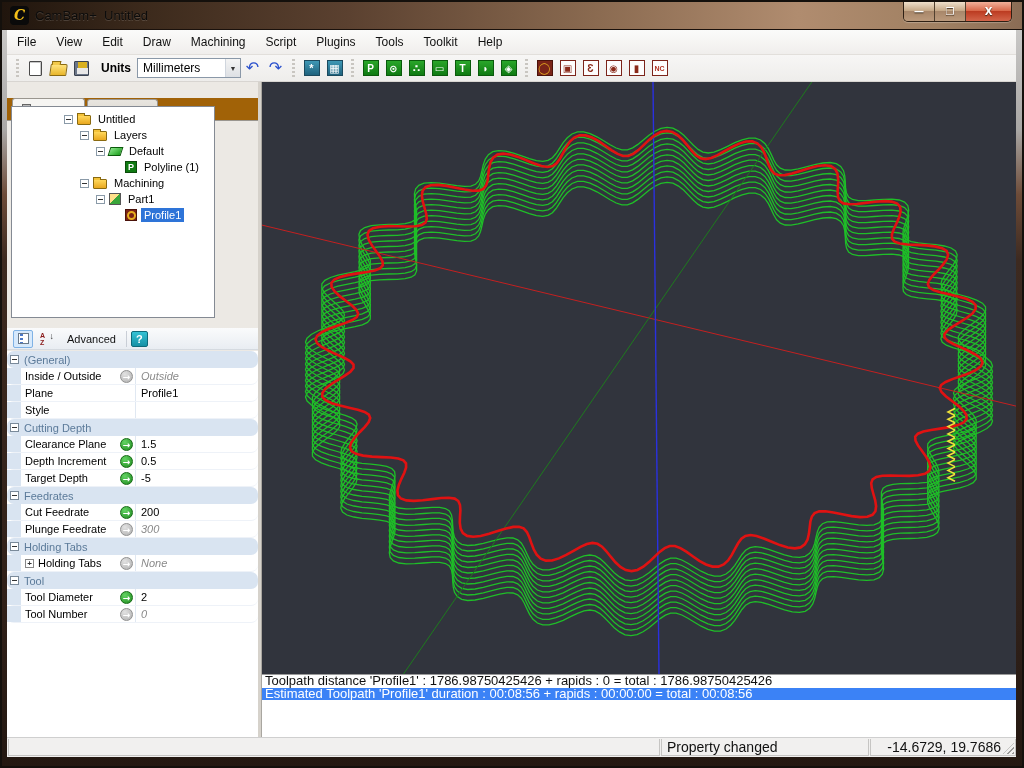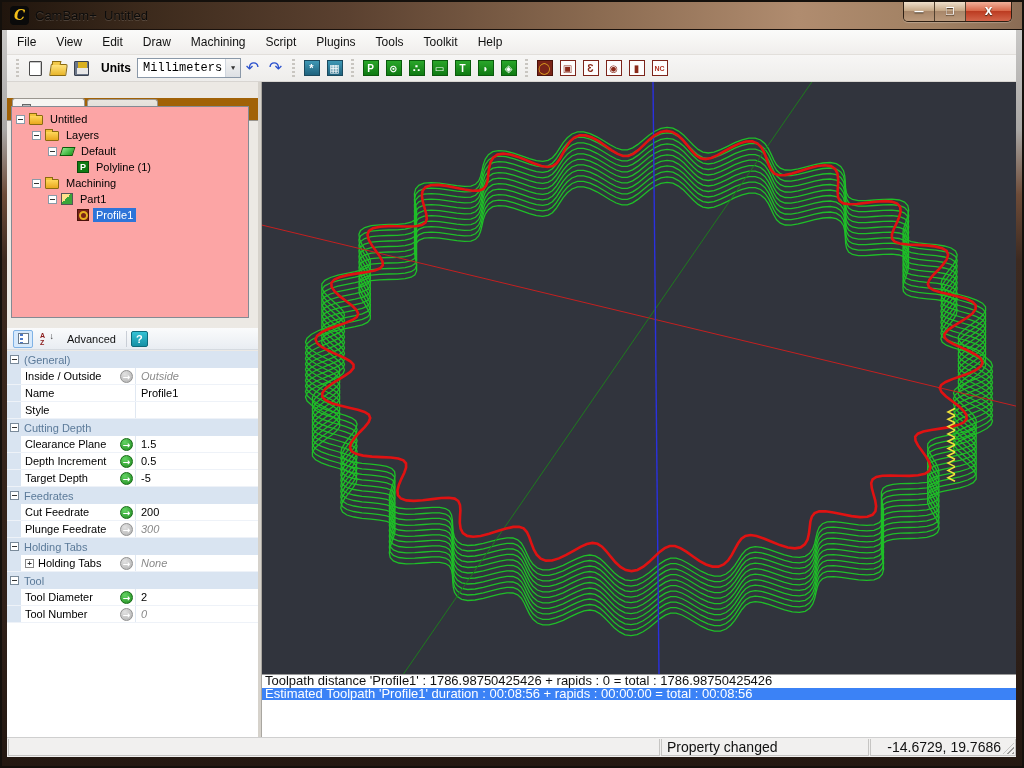--- a/index.html
+++ b/index.html
@@ -41,38 +41,38 @@
   .tb-new{width:13px;height:15px;background:#fff;border:1px solid #4a4a4a;border-radius:1px;
     box-shadow:inset -3px 3px 0 -2px #c8c8c8;}
   .tb-open{width:17px;height:12px;background:linear-gradient(#ffe27a,#e8b52a);border:1px solid #8a6a10;
     border-radius:1px 2px 1px 1px;position:relative;margin-top:3px;transform:skewX(-8deg);}
   .tb-open::before{content:"";position:absolute;top:-4px;left:0;width:7px;height:3px;background:#f2c94a;border:1px solid #8a6a10;border-bottom:none;}
   .tb-save{width:15px;height:15px;background:linear-gradient(#9aa4b4,#5c6activity678);background-color:#6b7688;border:1px solid #3a4250;border-radius:1px;position:relative;}
   .tb-save::before{content:"";position:absolute;left:3px;top:0;width:9px;height:6px;background:#d8b020;}
   .tb-save::after{content:"";position:absolute;left:2px;bottom:1px;width:11px;height:6px;background:#e8e8e8;}
   .units-label{font:bold 12px/1 "Liberation Sans",sans-serif;margin:0 6px 0 8px;}
   .units-combo{width:104px;height:20px;background:#fff;border:1px solid #8a98a8;display:flex;align-items:center;
-    font-size:12px;padding-left:5px;justify-content:space-between;cursor:pointer;font-family:Liberation Mono, monospace;}
+    font-size:12px;padding-left:5px;justify-content:space-between;cursor:pointer;}
   .combo-arrow{width:15px;height:18px;display:flex;align-items:center;justify-content:center;color:#333;font-size:7px;border-left:1px solid #d0d6de;background:linear-gradient(#f4f4f4,#dde0e4);}
   .undo-redo{color:#2a50cc;font-size:16px;line-height:1;}
   
   .content{position:absolute;left:7px;top:82px;width:1009px;height:655px;display:flex;background:#ece9e4;}
   .left-panel{width:251px;height:655px;background:#ece9e4;position:relative;flex:none;}
   .splitter{width:3px;background:#d6d2cb;flex:none;}
   .main-area{width:755px;height:655px;flex:none;display:flex;flex-direction:column;border-left:1px solid #a9a6a0;}
   
   .tabstrip{height:23px;display:flex;align-items:flex-end;padding-left:5px;border-bottom:1px solid #9a968f;background:#a16207;margin-top:16px;}
   .tab{height:21px;display:flex;align-items:center;gap:4px;padding:0 9px;font-size:11px;border:1px solid #9a968f;
     border-bottom:none;border-radius:3px 3px 0 0;background:linear-gradient(#e8e5df,#d8d4cc);margin-right:2px;cursor:pointer;color:#222;}
   .tab.active{background:#f6f5f2;height:23px;margin-bottom:-1px;border-bottom:1px solid #f6f5f2;}
   .doc-icon{width:9px;height:11px;background:#fff;border:1px solid #666;box-shadow:inset -2px 2px 0 -1px #bbb;}
   .wrench-icon{color:#7a7a7a;font-size:11px;line-height:1;}
   
-  .treebox{position:absolute;left:4px;top:24px;width:238px;height:212px;background:#fca5a5;border:1px solid #848a93;
-    overflow:hidden;padding-top:4px;}
+  .treebox{position:absolute;left:4px;top:24px;width:204px;height:212px;background:#ffffff;border:1px solid #848a93;
+    overflow:hidden;padding-top:4px;padding-left:48px;}
   .tree-row{height:16px;display:flex;align-items:center;font-size:11px;color:#000;cursor:default;}
   .expand-box{width:9px;height:9px;border:1px solid #8a9aa8;background:#fff;flex:none;position:relative;margin-right:4px;}
   .expand-box::before{content:"";position:absolute;left:1px;top:3px;width:5px;height:1px;background:#333;}
   .expand-box.none{visibility:hidden;}
   .tlabel{padding:1px 3px;white-space:nowrap;}
   .tlabel.selected{background:#2e74d8;color:#fff;}
   .ticon{width:14px;height:12px;flex:none;margin-right:4px;position:relative;display:flex;align-items:center;justify-content:center;}
   .ticon-folder{background:linear-gradient(#ffd75a,#e9a81f);border:1px solid #8a6a10;border-radius:1px;height:10px;margin-top:2px;}
   .ticon-folder::before{content:"";position:absolute;top:-3px;left:-1px;width:6px;height:2px;background:#f4c33a;border:1px solid #8a6a10;border-bottom:none;}
   .ticon-layer{width:13px;height:9px;background:linear-gradient(135deg,#8ae88a,#1d9e1d);border:1px solid #0a5a0a;transform:skewX(-18deg);color:#053;font:bold 8px/8px "Liberation Sans",sans-serif;}
@@ -90,21 +90,21 @@
     box-shadow:inset -1px 0 0 #fff;}
   .az-icon{position:relative;width:14px;height:14px;font:bold 7px/7px "Liberation Sans",sans-serif;color:#8a1a1a;}
   .az-icon .a{position:absolute;left:0;top:0;} .az-icon .z{position:absolute;left:0;bottom:0;}
   .az-icon .arr{position:absolute;right:0;top:1px;color:#333;font-size:9px;}
   .adv-label{font-size:11px;color:#111;padding:2px 6px;cursor:pointer;}
   .ph-sep{width:1px;height:16px;background:#c9ced6;}
   .help-btn{width:17px;height:16px;background:linear-gradient(#35c2d5,#1791a5);border:1px solid #0f6a7a;color:#fff;
     font:bold 11px/15px "Liberation Sans",sans-serif;text-align:center;border-radius:2px;cursor:pointer;}
   
   .prop-grid{position:absolute;left:0;top:269px;width:251px;bottom:0;background:#fff;font-size:11px;}
-  .prow{height:17px;display:flex;align-items:center;}
+  .prow{height:17px;display:flex;align-items:center;border-radius:7px;}
   .prow.category{background:#d9e4f1;color:#5b7a99;}
   .prow.category .cat-minus{width:9px;height:9px;border:1px solid #7a8a9a;background:#fff;position:relative;margin:0 5px 0 3px;flex:none;}
   .prow.category .cat-minus::before{content:"";position:absolute;left:1px;top:3px;width:5px;height:1px;background:#333;}
   .prow.item{border-bottom:1px solid #eef2f8;}
   .pgutter{width:14px;height:100%;background:#d9e4f1;flex:none;}
   .plabel{width:115px;height:100%;display:flex;align-items:center;padding-left:4px;border-right:1px solid #e0e8f2;position:relative;color:#000;}
   .plabel .picon{position:absolute;right:2px;width:13px;height:13px;border-radius:50%;color:#fff;font:bold 9px/13px "DejaVu Sans",sans-serif;text-align:center;}
   .picon.green{background:radial-gradient(circle at 35% 30%,#63d463,#1e8a1e);border:1px solid #156a15;}
   .picon.gray{background:radial-gradient(circle at 35% 30%,#e2e2e2,#b0b0b0);border:1px solid #909090;}
   .pvalue{flex:1;height:100%;display:flex;align-items:center;padding-left:5px;color:#000;}
@@ -308,21 +308,21 @@
             <span class="pgutter"></span>
             <span class="plabel">
               <span>Inside / Outside</span>
               <span class="picon gray">→</span>
             </span>
             <span class="pvalue default">Outside</span>
           </div>
           <div class="prow item">
             <span class="pgutter"></span>
             <span class="plabel">
-              <span>Name</span>
+              <span>Plane</span>
             </span>
             <span class="pvalue">Profile1</span>
           </div>
           <div class="prow item">
             <span class="pgutter"></span>
             <span class="plabel">
               <span>Style</span>
             </span>
             <span class="pvalue"></span>
           </div>

